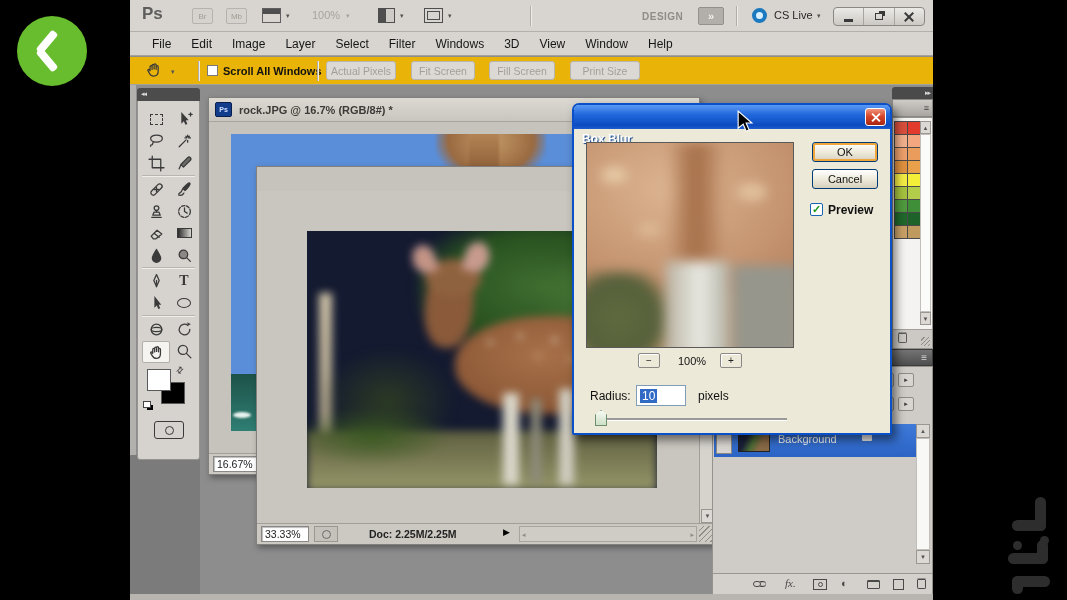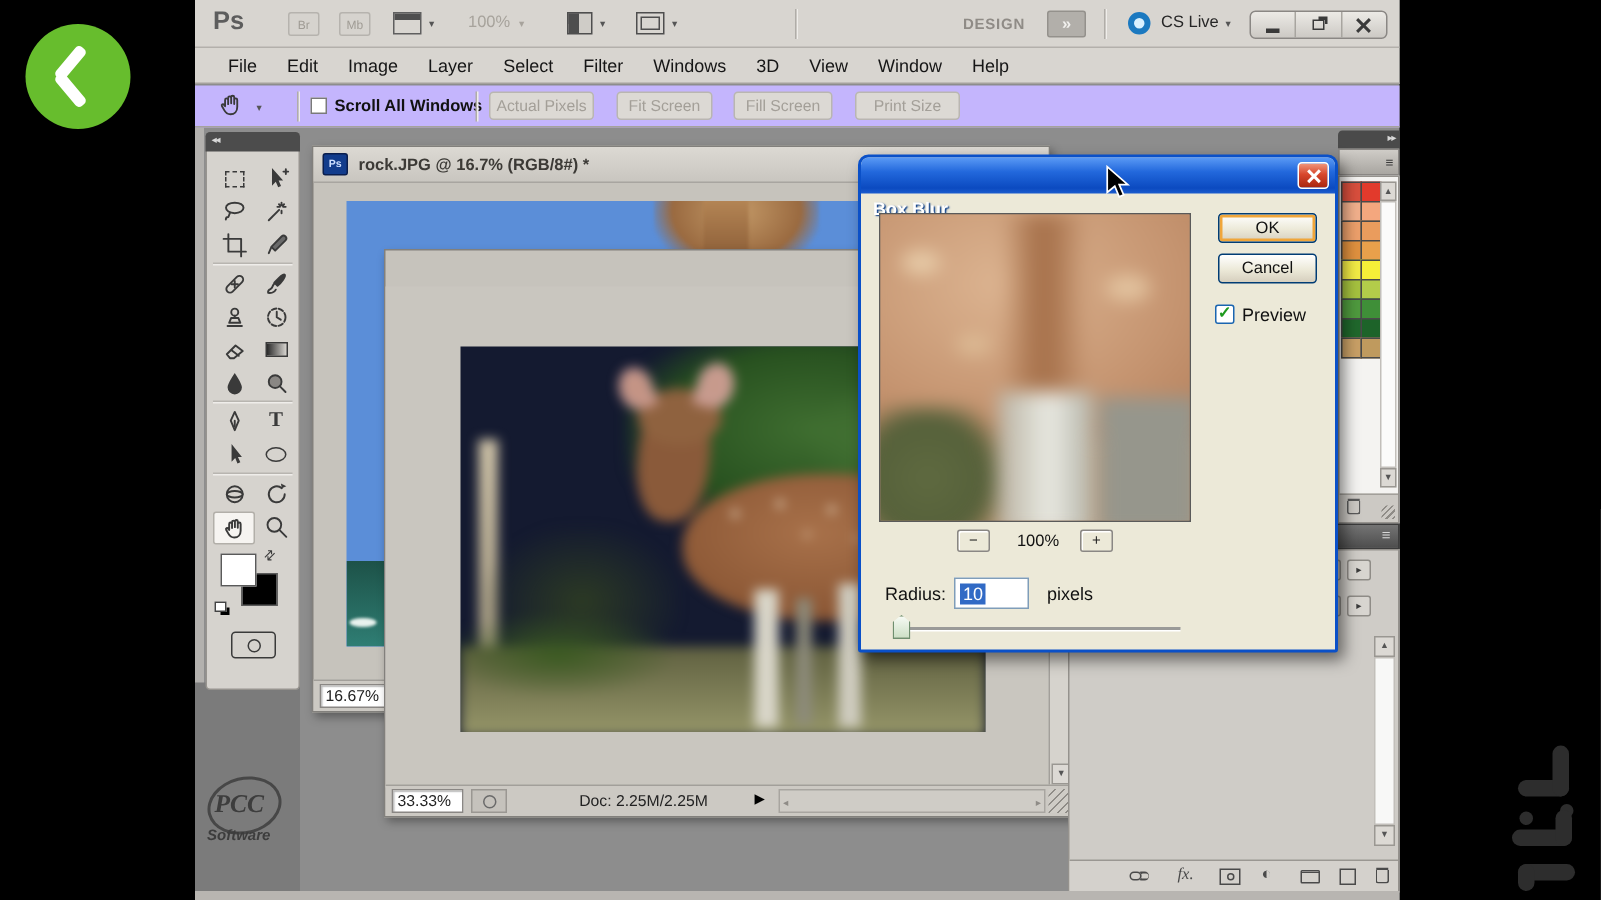--- a/index.html
+++ b/index.html
@@ -4,21 +4,21 @@
 <style>
   html,body{margin:0;padding:0;background:#000;}
   *{box-sizing:border-box;font-family:"Liberation Sans",sans-serif;}
   .stage{position:relative;width:1067px;height:600px;background:#000;overflow:hidden;}
   .ab{position:absolute;}
   
   .app{position:absolute;left:130px;top:0;width:803px;height:600px;background:#8d8d8d;}
   .appbar{position:absolute;left:0;top:0;width:100%;height:32px;background:#d8d5d0;border-bottom:1px solid #b3b0ab;}
   .menubar{position:absolute;left:0;top:32px;width:100%;height:24px;background:#d8d5d0;border-bottom:1px solid #a5a29d;display:flex;align-items:center;padding-left:12px;}
   .menubar span{font-size:12px;color:#161616;padding:0 10px;cursor:default;}
-  .optionsbar{position:absolute;left:0;top:57px;width:100%;height:28px;background:#c4b5fd;border-bottom:1px solid #a5a29d;}
+  .optionsbar{position:absolute;left:0;top:57px;width:100%;height:28px;background:#eab308;border-bottom:1px solid #a5a29d;}
   .vsep{position:absolute;width:1px;background:#b0ada8;box-shadow:1px 0 0 #efedea;}
   .smallbtn{border:1px solid #b6b3ae;border-radius:2px;background:#d6d3ce;color:#a09c95;font-size:8px;display:flex;align-items:center;justify-content:center;}
   .optbtn{position:absolute;top:4px;height:19px;border:1px solid #b9b6b1;border-radius:3px;background:#dcd9d4;color:#a39f98;font-size:10.5px;display:flex;align-items:center;justify-content:center;}
   .drop{color:#555;font-size:7px;}
   .wsname{font-size:10px;font-weight:bold;color:#7c7873;letter-spacing:.5px;}
   .winctl{position:absolute;left:703px;top:7px;width:92px;height:19px;border:1px solid #8a8784;border-radius:4px;background:linear-gradient(#eceae6,#ccc9c4);display:flex;}
   .winctl>div{flex:1;display:flex;align-items:center;justify-content:center;border-right:1px solid #a8a5a0;}
   .winctl>div:last-child{border-right:none;}
   
   .tools{position:absolute;left:7px;top:88px;width:63px;height:372px;background:#d6d3ce;border:1px solid #97948f;border-radius:3px;}
@@ -301,21 +301,21 @@
 
         <div class="ab" style="right:0;top:0;width:15px;height:334px;background:#d6d3cd;border-left:1px solid #a29f9a;">
           <div class="scroll-arrow" style="left:1px;bottom:2px;width:13px;height:14px;">▼</div>
         </div>
       </div>
       <div class="statusbar">
         <div class="zoombox" style="width:48px;">33.33%</div>
         <div class="ab" style="left:57px;top:2px;width:24px;height:16px;background:#c5c2bc;border:1px solid #9a9792;display:flex;align-items:center;justify-content:center;">
             <div style="width:9px;height:9px;border:1.2px solid #6a6a6a;border-radius:50%;"></div>
           </div>
-        <span class="ab" style="left:112px;top:4px;width:120px;text-align:center;font-size:10.5px;color:#222;">Doc: 2.25M/2.25M</span>
+        <span class="ab" style="left:112px;top:4px;width:120px;text-align:left;font-size:10.5px;color:#222;font-weight:bold;">Doc: 2.25M/2.25M</span>
         <span class="ab" style="left:246px;top:3px;font-size:9px;color:#000;">▶</span>
         <div class="ab" style="left:262px;top:2px;width:178px;height:16px;background:#cfccc6;border:1px solid #a8a5a0;">
           <span style="position:absolute;left:2px;top:4px;font-size:7px;color:#8f8c87;">◂</span>
           <span style="position:absolute;right:2px;top:4px;font-size:7px;color:#8f8c87;">▸</span>
         </div>
         <div class="ab" style="left:442px;top:2px;width:15px;height:16px;background:repeating-linear-gradient(135deg,#cfccc6 0 3px,#8f8c87 3px 4px);"></div>
       </div>
     </div>
 
     <div class="ab" style="left:762px;top:87px;width:41px;height:12px;background:#4a4a4a;border-radius:3px 0 0 0;color:#d8d8d8;font-size:7px;text-align:right;line-height:12px;padding-right:3px;letter-spacing:-1px;">▸▸</div>
@@ -354,20 +354,28 @@
 
     <div class="ab panelhead-dark" style="left:582px;top:349px;width:221px;height:17px;z-index:12;">
       <span style="position:absolute;right:5px;top:2px;font-size:10px;color:#d8d8d8;">≡</span>
     </div>
     <div class="ab" style="left:582px;top:366px;width:221px;height:229px;background:#cfccc7;border:1px solid #95928d;z-index:12;">
       <div class="spin" style="right:38px;top:6px;background:#c8c5c0;color:#9a9792;">◂</div>
       <div class="spin" style="right:18px;top:6px;">▸</div>
       <div class="spin" style="right:38px;top:30px;background:#c8c5c0;color:#9a9792;">◂</div>
       <div class="spin" style="right:18px;top:30px;">▸</div>
 
+      <div class="ab" style="left:1px;top:57px;width:203px;height:33px;background:linear-gradient(#3f7ad9,#2a63c4);">
+        <div style="position:absolute;left:2px;top:3px;width:16px;height:27px;background:#d8d5d0;border:1px solid #8a8784;"></div>
+        <div style="position:absolute;left:24px;top:4px;width:32px;height:24px;border:1px solid #222;background:linear-gradient(115deg,#1a2038 28%,#4a6a34 50%,#8a6a46 72%);"></div>
+        <span style="position:absolute;left:64px;top:9px;color:#fff;font-size:11px;filter:blur(0.6px);">Background</span>
+        <div style="position:absolute;left:148px;top:9px;width:10px;height:8px;background:#e8e8e8;border-radius:1px;box-shadow:0 -4px 0 -1px transparent;">
+            <div style="position:absolute;left:2px;top:-4px;width:6px;height:5px;border:1.4px solid #e8e8e8;border-bottom:none;border-radius:3px 3px 0 0;"></div>
+          </div>
+      </div>
       <div class="scroll-arrow" style="right:2px;top:57px;width:14px;height:14px;">▲</div>
       <div class="ab" style="right:2px;top:71px;width:14px;height:112px;background:#f8f8f7;border:1px solid #c2bfba;"></div>
       <div class="scroll-arrow" style="right:2px;top:183px;width:14px;height:14px;">▼</div>
 
       <div class="ab lay-iconrow" style="left:0;bottom:0;width:219px;height:21px;background:#d4d1cc;border-top:1px solid #9a9792;">
         <div style="position:absolute;left:40px;top:7px;width:8px;height:6px;border:1.3px solid #4a4a4a;border-radius:3px;box-shadow:6px 0 0 -1.3px #d4d1cc,5px 0 0 0 #4a4a4a;"></div>
         <span style="position:absolute;left:72px;top:3px;font-size:11px;font-style:italic;font-family:'Liberation Serif',serif;">fx.</span>
         <div style="position:absolute;left:100px;top:5px;width:14px;height:11px;border:1.3px solid #4a4a4a;display:flex;align-items:center;justify-content:center;">
             <div style="width:5px;height:5px;border:1.2px solid #4a4a4a;border-radius:50%;"></div>
           </div>
@@ -407,36 +415,31 @@
       <span class="ab" style="left:16px;top:284px;font-size:12px;color:#111;">Radius:</span>
       <div class="ab" style="left:62px;top:280px;width:50px;height:21px;background:#fff;border:1px solid #7f9db9;display:flex;align-items:center;padding-left:3px;">
         <span style="background:#316ac5;color:#fff;font-size:12px;padding:0 2px;">10</span>
       </div>
       <span class="ab" style="left:124px;top:284px;font-size:12px;color:#111;">pixels</span>
       <div class="ab" style="left:28px;top:313px;width:185px;height:2px;background:#9a9a98;box-shadow:0 1px 0 #fff;"></div>
       <div class="ab" style="left:21px;top:305px;width:12px;height:16px;background:linear-gradient(#f6faf4,#cde0c6);border:1px solid #6f8f6f;clip-path:polygon(50% 0,100% 30%,100% 100%,0 100%,0 30%);"></div>
       <div class="xpbtn" style="left:238px;top:37px;box-shadow:inset 0 0 0 2px #f0a63a;">OK</div>
       <div class="xpbtn" style="left:238px;top:64px;">Cancel</div>
       <div class="ab" style="left:236px;top:98px;width:13px;height:13px;background:#fff;border:1px solid #1a65b0;border-radius:2px;color:#1f9a1f;font-size:11px;font-weight:bold;line-height:11px;text-align:center;">✓</div>
-      <span class="ab" style="left:254px;top:98px;font-size:12px;color:#111;">Preview</span>
+      <span class="ab" style="left:254px;top:98px;font-size:12px;color:#111;font-weight:bold;">Preview</span>
     </div>
 
     <div class="ab" style="left:0;top:594px;width:803px;height:6px;background:#b8b5b1;z-index:20;"></div>
   </div>
 
   <div class="backbtn">
     <div class="chev" style="left:26px;top:13px;transform:rotate(40deg);"></div>
     <div class="chev" style="left:26px;top:31px;transform:rotate(-40deg);"></div>
   </div>
 
-  <div class="ab" style="left:136px;top:514px;width:60px;height:68px;z-index:50;">
-    <div style="position:absolute;left:2px;top:4px;width:50px;height:38px;border:2.5px solid #474747;border-radius:50%;transform:rotate(-14deg);"></div>
-    <span style="position:absolute;left:7px;top:12px;font-family:'Liberation Serif',serif;font-size:17px;font-weight:bold;font-style:italic;color:#3d3d3d;">PCC</span>
-    <span style="position:absolute;left:2px;top:38px;font-size:10px;font-weight:bold;font-style:italic;color:#3d3d3d;">Software</span>
-  </div>
 
   <div class="ab" style="left:0;top:0;width:1067px;height:600px;pointer-events:none;">
     <div class="wm" style="left:1012px;top:520px;width:34px;height:11px;"></div>
     <div class="wm" style="left:1035px;top:497px;width:11px;height:34px;"></div>
     <div class="wm" style="left:1040px;top:536px;width:9px;height:9px;border-radius:50%;"></div>
     <div class="wm" style="left:1013px;top:541px;width:9px;height:9px;border-radius:50%;"></div>
     <div class="wm" style="left:1008px;top:553px;width:40px;height:11px;"></div>
     <div class="wm" style="left:1037px;top:540px;width:11px;height:24px;"></div>
     <div class="wm" style="left:1012px;top:576px;width:38px;height:11px;"></div>
     <div class="wm" style="left:1012px;top:576px;width:11px;height:18px;"></div>

